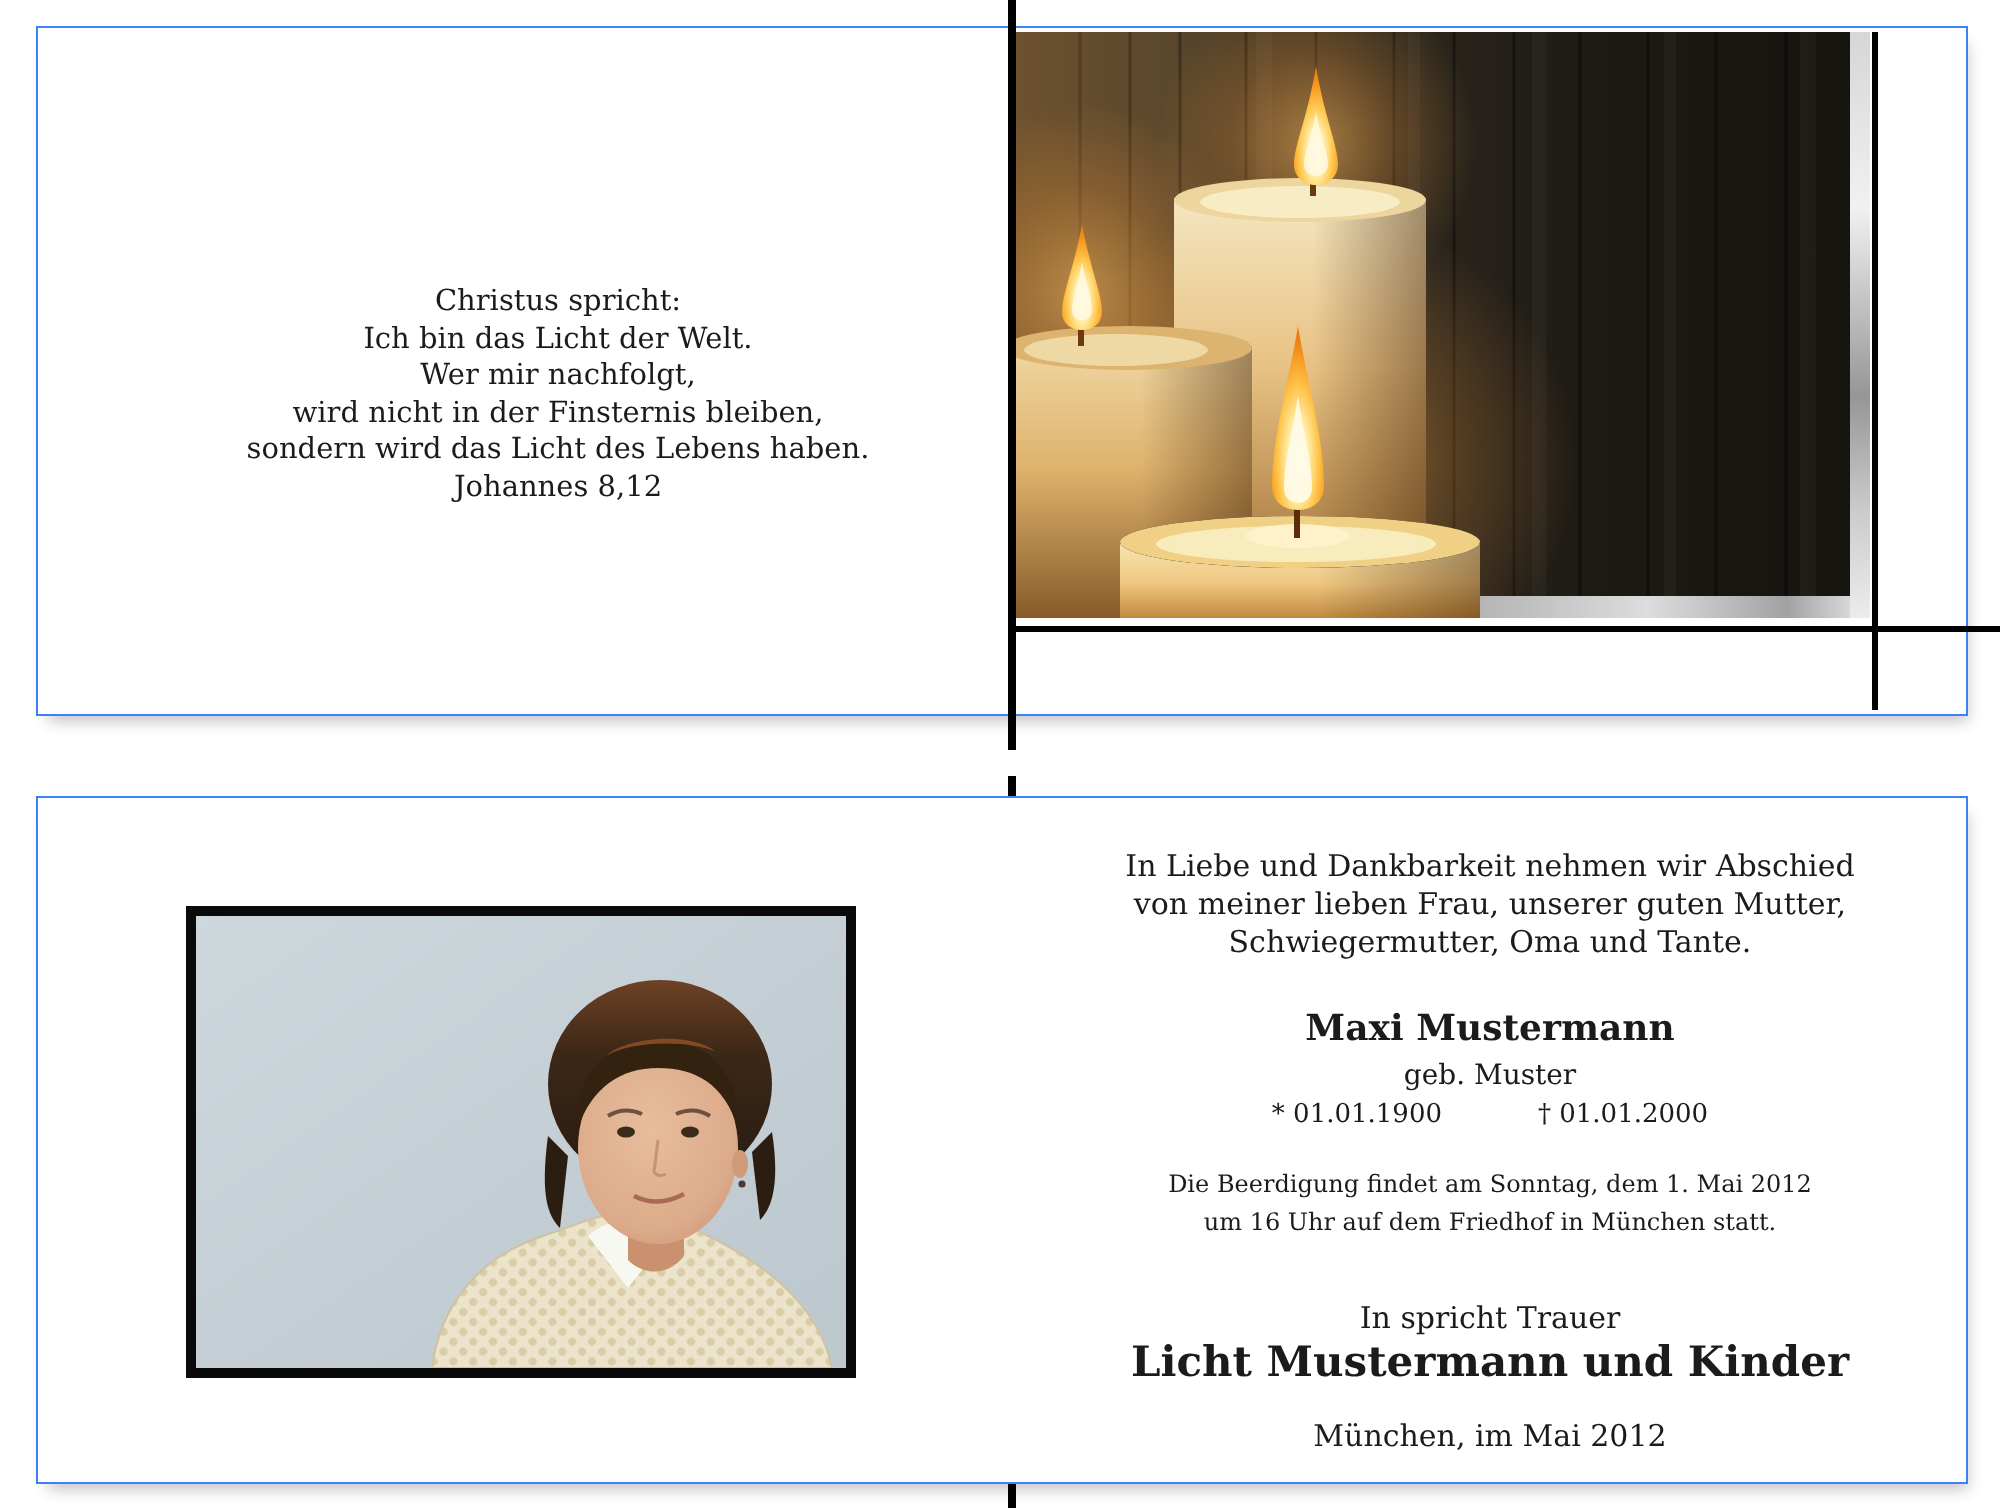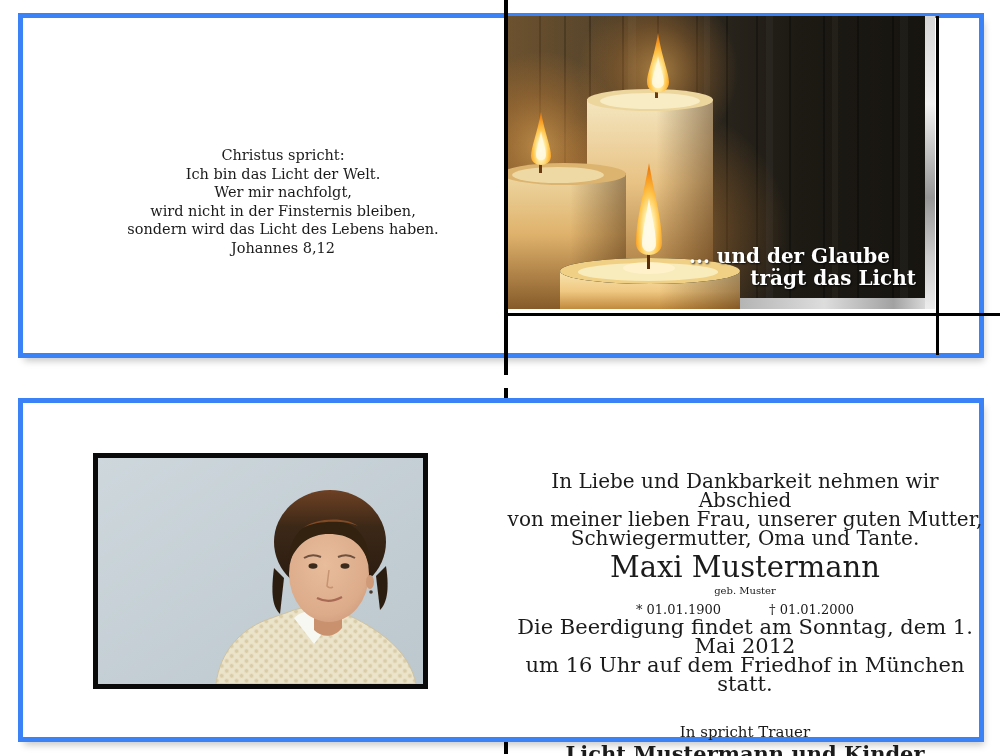--- a/index.html
+++ b/index.html
@@ -1,18 +1,18 @@
 <!DOCTYPE html>
 <html><head>
 <meta charset="utf-8">
 <style>
   html,body{margin:0;padding:0;background:#ffffff;}
   .canvas{position:relative;width:1000px;height:756px;background:#ffffff;overflow:hidden;
           font-family:"DejaVu Serif","Liberation Serif",serif;color:#1b1b1b;}
-  .card{position:absolute;left:18px;width:966px;background:#ffffff;border:5px solid #3b82f6;
+  .card{position:absolute;left:18px;width:966px;background:#ffffff;border:1px solid #3b82f6;
         box-sizing:border-box;box-shadow:3px 6px 7px -3px rgba(0,0,0,0.22);}
   .card-top{top:13px;height:345px;}
   .card-bottom{top:398px;height:344px;}
 
   .verse{position:absolute;left:30px;top:128px;width:460px;text-align:center;
          font-size:14.5px;line-height:18.5px;white-space:pre-line;}
 
   .candle{position:absolute;left:508px;top:16px;width:427px;height:293px;overflow:hidden;}
   .candle svg{display:block;}
   .caption{position:absolute;right:19px;top:229px;text-align:right;color:#ffffff;
@@ -23,26 +23,26 @@
   .vline-top{position:absolute;left:504px;top:0;width:4px;height:375px;background:#000;}
   .vline-right{position:absolute;left:936px;top:16px;width:3px;height:339px;background:#000;}
   .hline{position:absolute;left:504px;top:313px;width:496px;height:3px;background:#000;}
   .vline-bottom{position:absolute;left:504px;top:388px;width:4px;height:366px;background:#000;}
 
   .photo{position:absolute;left:93px;top:453px;border:5px solid #0a0a0a;width:325px;height:226px;
          background:#c6d0d6;}
   .photo svg{display:block;}
 
   .obituary{position:absolute;left:505px;top:424px;width:480px;text-align:center;}
-  .ob-intro{font-size:20px;line-height:19px;white-space:pre-line;margin-top:48px;}
-  .ob-name{margin-top:6px;font-size:29px;line-height:26px;font-weight:normal;}
-  .ob-geb{margin-top:2px;font-size:10px;line-height:17px;}
+  .ob-intro{font-size:15px;line-height:19px;white-space:pre-line;}
+  .ob-name{margin-top:21px;font-size:18px;line-height:26px;font-weight:bold;}
+  .ob-geb{margin-top:2px;font-size:14px;line-height:17px;}
   .ob-dates{margin-top:2px;font-size:13px;line-height:17px;}
   .ob-dates .birth{margin-right:48px;}
-  .ob-funeral{font-size:21px;line-height:19px;white-space:pre-line;}
+  .ob-funeral{margin-top:17px;font-size:12px;line-height:19px;white-space:pre-line;}
   .ob-trauer{margin-top:30px;font-size:15px;line-height:17px;}
   .ob-family{font-size:21px;line-height:25px;font-weight:bold;}
   .ob-city{margin-top:16px;font-size:15px;line-height:19px;}
 </style>
 </head>
 <body>
 
 <div class="canvas">
 
   <section class="card card-top">
@@ -171,24 +171,20 @@
         <rect x="52" y="254" width="180" height="39" fill="url(#shadeR)"></rect>
         <ellipse cx="142" cy="255" rx="90" ry="13" fill="#f2d astro"></ellipse>
         <ellipse cx="142" cy="255" rx="90" ry="13" fill="#f0d085"></ellipse>
         <ellipse cx="140" cy="256" rx="70" ry="9" fill="#f9ecbc"></ellipse>
         <ellipse cx="141" cy="252" rx="26" ry="6" fill="#fff3cc" opacity="0.9"></ellipse>
         <rect x="139" y="238" width="3" height="15" fill="#5a2c08"></rect>
         <path d="M141,147 C146,177 154,203 154,227 C154,243 128,243 128,227 C128,203 136,177 141,147 Z" fill="url(#flame)"></path>
         <path d="M141,182 C144,202 148,215 148,228 C148,238 134,238 134,228 C134,215 138,202 141,182 Z" fill="#fffbe9" opacity="0.9"></path>
       </g>
     </svg>
-    <div class="caption">
-      <div class="cap1">... und der Glaube</div>
-      <div class="cap2">trägt das Licht</div>
-    </div>
   </div>
 
   <div class="vline-top"></div>
   <div class="vline-right"></div>
   <div class="hline"></div>
   <div class="vline-bottom"></div>
 
   <section class="card card-bottom"></section>
 
   <div class="photo">

